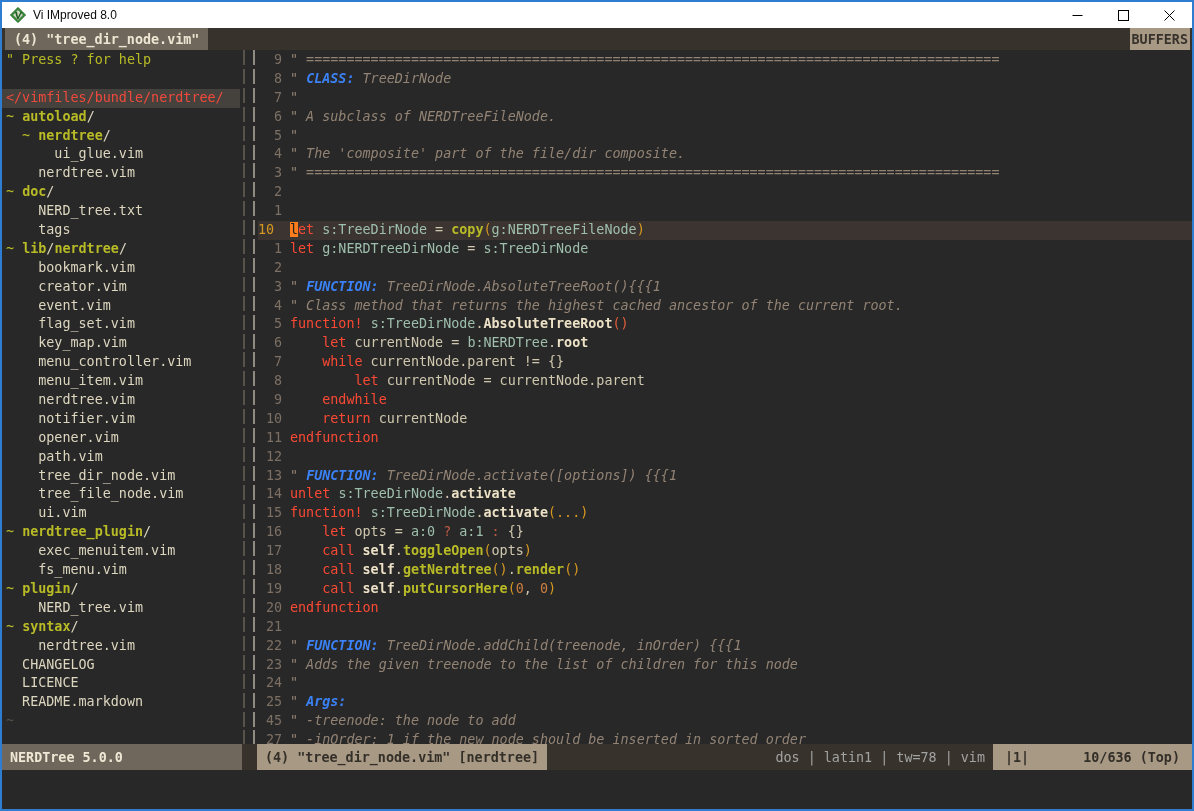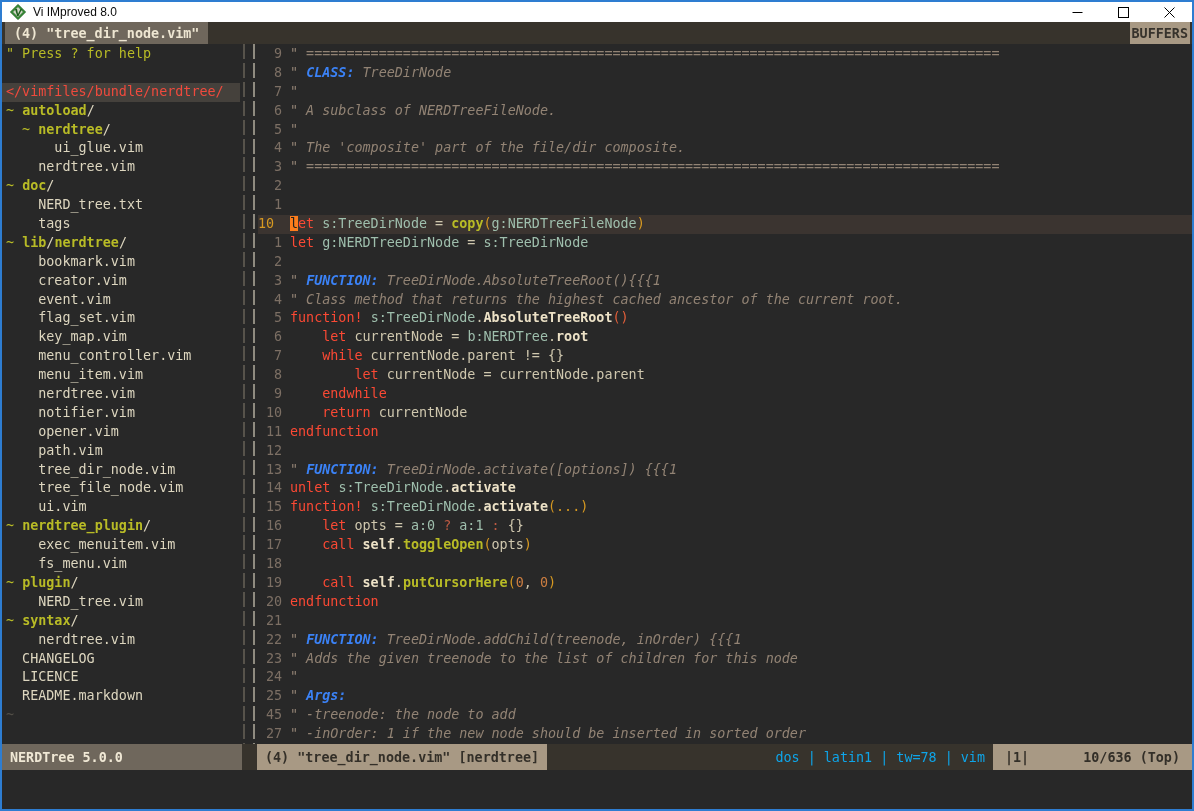--- a/index.html
+++ b/index.html
@@ -6,21 +6,21 @@
   html,body { background:#1d1d1d; }
   .window {
     width:1194px; height:811px;
     border:2px solid #2e7dd1;
     background:#282828;
     display:flex; flex-direction:column;
     font-family:"DejaVu Sans Mono", monospace;
     overflow:hidden;
   }
   
-  .titlebar { height:20px; background:#ffffff; display:flex; align-items:center;
+  .titlebar { height:26px; background:#ffffff; display:flex; align-items:center;
     font-family:"Liberation Sans", sans-serif; font-size:12px; color:#0a0a0a; flex:none; }
   .app-icon { width:16px; height:16px; margin:0 7px 0 8px; flex:none; }
   .controls { margin-left:auto; display:flex; height:100%; }
   .ctrl { width:46px; display:flex; align-items:center; justify-content:center; cursor:default; }
   
   .tabline { height:22px; background:#37332c; display:flex; align-items:stretch;
     font-size:13.4px; font-weight:bold; flex:none; }
   .tab { background:#6f675c; color:#eee6d2; padding:0 9px; margin-left:3px;
     display:flex; align-items:center; white-space:pre; }
   .buffers { margin-left:auto; margin-right:2px; background:#a89984; color:#37332c;
@@ -59,21 +59,21 @@
   .s-t  { color:#ddd6bf; }
   .s-rt { color:#f04a3d; }
   .s-dim{ color:#524e47; }
   
   .status { height:26px; flex:none; display:flex; align-items:stretch; font-size:13.4px; }
   .st1 { width:240px; flex:none; background:#6f675c; color:#f0e8d5; font-weight:bold;
     padding-left:8px; display:flex; align-items:center; white-space:pre; }
   .stgap { width:15px; flex:none; background:#37332c; }
   .st2 { background:#a89984; color:#332f28; font-weight:bold; padding:0 8px;
     display:flex; align-items:center; white-space:pre; }
-  .stfill { flex:1; background:#37332c; color:#0ea5e9; display:flex; align-items:center;
+  .stfill { flex:1; background:#37332c; color:#a3a3a3; display:flex; align-items:center;
     justify-content:flex-end; padding-right:8px; white-space:pre; }
   .st3 { width:199px; flex:none; background:#a89984; color:#332f28; font-weight:bold;
     display:flex; align-items:center; justify-content:space-between; padding:0 12px; white-space:pre; }
   .cmdline { height:39px; flex:none; background:#282828; }
 </style>
 </head>
 <body>
 
 <div class="window">
 
@@ -170,21 +170,21 @@
         <div class="row"><span class="num">8</span><span class="txt"><span class="s-d">        </span><span class="s-k">let</span><span class="s-d"> currentNode = currentNode.parent</span></span></div>
         <div class="row"><span class="num">9</span><span class="txt"><span class="s-d">    </span><span class="s-k">endwhile</span></span></div>
         <div class="row"><span class="num">10</span><span class="txt"><span class="s-d">    </span><span class="s-k">return</span><span class="s-d"> currentNode</span></span></div>
         <div class="row"><span class="num">11</span><span class="txt"><span class="s-k">endfunction</span></span></div>
         <div class="row"><span class="num">12</span><span class="txt"></span></div>
         <div class="row"><span class="num">13</span><span class="txt"><span class="s-c">" </span><span class="s-cb">FUNCTION:</span><span class="s-c"> TreeDirNode.activate([options]) {{{1</span></span></div>
         <div class="row"><span class="num">14</span><span class="txt"><span class="s-k">unlet</span><span class="s-d"> </span><span class="s-i">s:TreeDirNode</span><span class="s-d">.</span><span class="s-m">activate</span></span></div>
         <div class="row"><span class="num">15</span><span class="txt"><span class="s-k">function!</span><span class="s-d"> </span><span class="s-i">s:TreeDirNode</span><span class="s-d">.</span><span class="s-m">activate</span><span class="s-p">(...)</span></span></div>
         <div class="row"><span class="num">16</span><span class="txt"><span class="s-d">    </span><span class="s-k">let</span><span class="s-d"> opts = </span><span class="s-i">a:0</span><span class="s-d"> </span><span class="s-o">?</span><span class="s-d"> </span><span class="s-i">a:1</span><span class="s-d"> </span><span class="s-o">:</span><span class="s-d"> {}</span></span></div>
         <div class="row"><span class="num">17</span><span class="txt"><span class="s-d">    </span><span class="s-k">call</span><span class="s-d"> </span><span class="s-m">self</span><span class="s-d">.</span><span class="s-f">toggleOpen</span><span class="s-p">(</span><span class="s-d">opts</span><span class="s-p">)</span></span></div>
-        <div class="row"><span class="num">18</span></div>
+        <div class="row"><span class="num">18</span><span class="txt"><span class="s-d">    </span><span class="s-k">call</span><span class="s-d"> </span><span class="s-m">self</span><span class="s-d">.</span><span class="s-f">getNerdtree</span><span class="s-p">()</span><span class="s-d">.</span><span class="s-f">render</span><span class="s-p">()</span></span></div>
         <div class="row"><span class="num">19</span><span class="txt"><span class="s-d">    </span><span class="s-k">call</span><span class="s-d"> </span><span class="s-m">self</span><span class="s-d">.</span><span class="s-f">putCursorHere</span><span class="s-p">(</span><span class="s-n">0</span><span class="s-d">, </span><span class="s-n">0</span><span class="s-p">)</span></span></div>
         <div class="row"><span class="num">20</span><span class="txt"><span class="s-k">endfunction</span></span></div>
         <div class="row"><span class="num">21</span><span class="txt"></span></div>
         <div class="row"><span class="num">22</span><span class="txt"><span class="s-c">" </span><span class="s-cb">FUNCTION:</span><span class="s-c"> TreeDirNode.addChild(treenode, inOrder) {{{1</span></span></div>
         <div class="row"><span class="num">23</span><span class="txt"><span class="s-c">" Adds the given treenode to the list of children for this node</span></span></div>
         <div class="row"><span class="num">24</span><span class="txt"><span class="s-c">"</span></span></div>
         <div class="row"><span class="num">25</span><span class="txt"><span class="s-c">" </span><span class="s-cb">Args:</span></span></div>
         <div class="row"><span class="num">45</span><span class="txt"><span class="s-c">" -treenode: the node to add</span></span></div>
         <div class="row"><span class="num">27</span><span class="txt"><span class="s-c">" -inOrder: 1 if the new node should be inserted in sorted order</span></span></div>
       </div>

